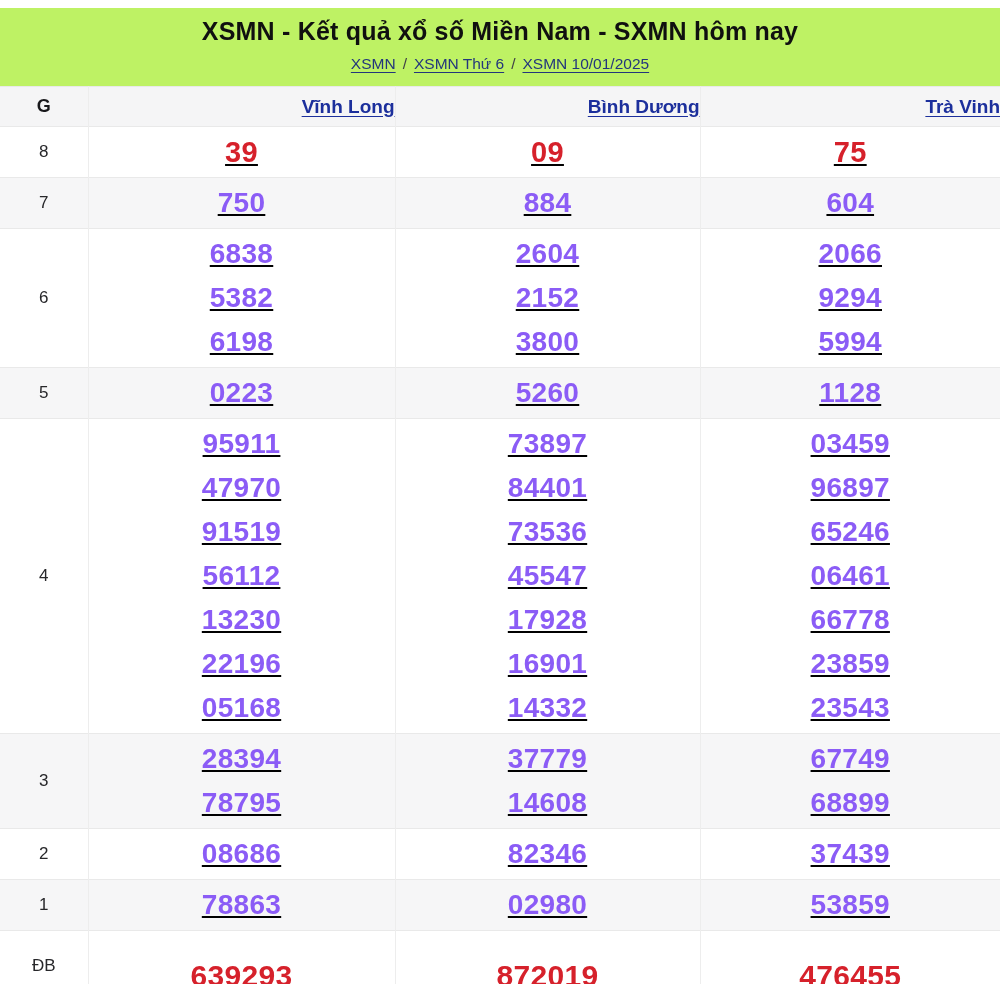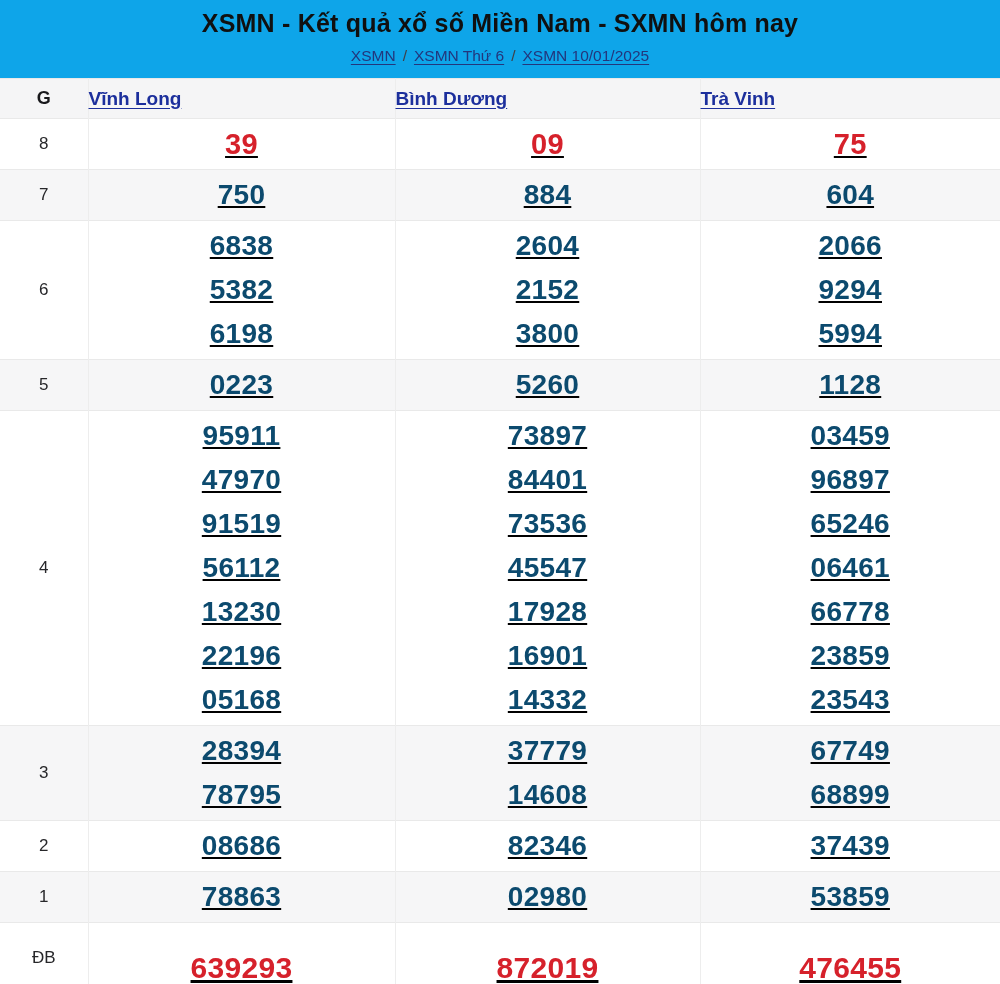--- a/index.html
+++ b/index.html
@@ -5,23 +5,24 @@
   * { box-sizing: border-box; margin: 0; padding: 0; }
   html, body {
     width: 1000px; height: 984px;
     overflow: hidden;
     background: #ffffff;
     font-family: "Liberation Sans", "DejaVu Sans", sans-serif;
   }
   
   .page-header {
     width: 100%; height: 78px;
-    background: #0ea5e9;
+    background: #bef264;
     text-align: center;
     padding-top: 9px;
+    margin-top: 8px;
   }
   .page-title {
     font-size: 25px;
     font-weight: 700;
     color: #101010;
     letter-spacing: 0.2px;
   }
   .breadcrumb {
     margin-top: 9px;
     font-size: 15.5px;
@@ -51,42 +52,42 @@
   tr.head-row {
     height: 40px;
     background: #f5f5f6;
   }
   th.corner {
     font-size: 18px;
     font-weight: 600;
     color: #18181b;
     text-align: center;
   }
-  th.province { text-align: left; }
+  th.province { text-align: right; }
   th.province a {
     color: #1c2f9c;
     font-size: 19px;
     font-weight: 700;
     text-decoration: underline;
     text-underline-offset: 3px;
   }
 
   tr.shade { background: #f6f6f7; }
   td.glabel {
     text-align: center;
     font-size: 17px;
     font-weight: 400;
     color: #27272a;
   }
   td.numcell { text-align: center; padding: 3px 0; text-decoration: underline; }
   .num {
     line-height: 44px;
     font-size: 28px;
     font-weight: 700;
-    color: #0c4a6e;
+    color: #8b5cf6;
     letter-spacing: 0.3px;
   }
   .num.red { color: #d6212b; }
   .num.sz-g8 { font-size: 29px; }
   .num.sz-db { font-size: 30px; margin-top: 20px; }
 
   
   .bottom-strip {
     position: relative;
     width: 100%; height: 12px;

